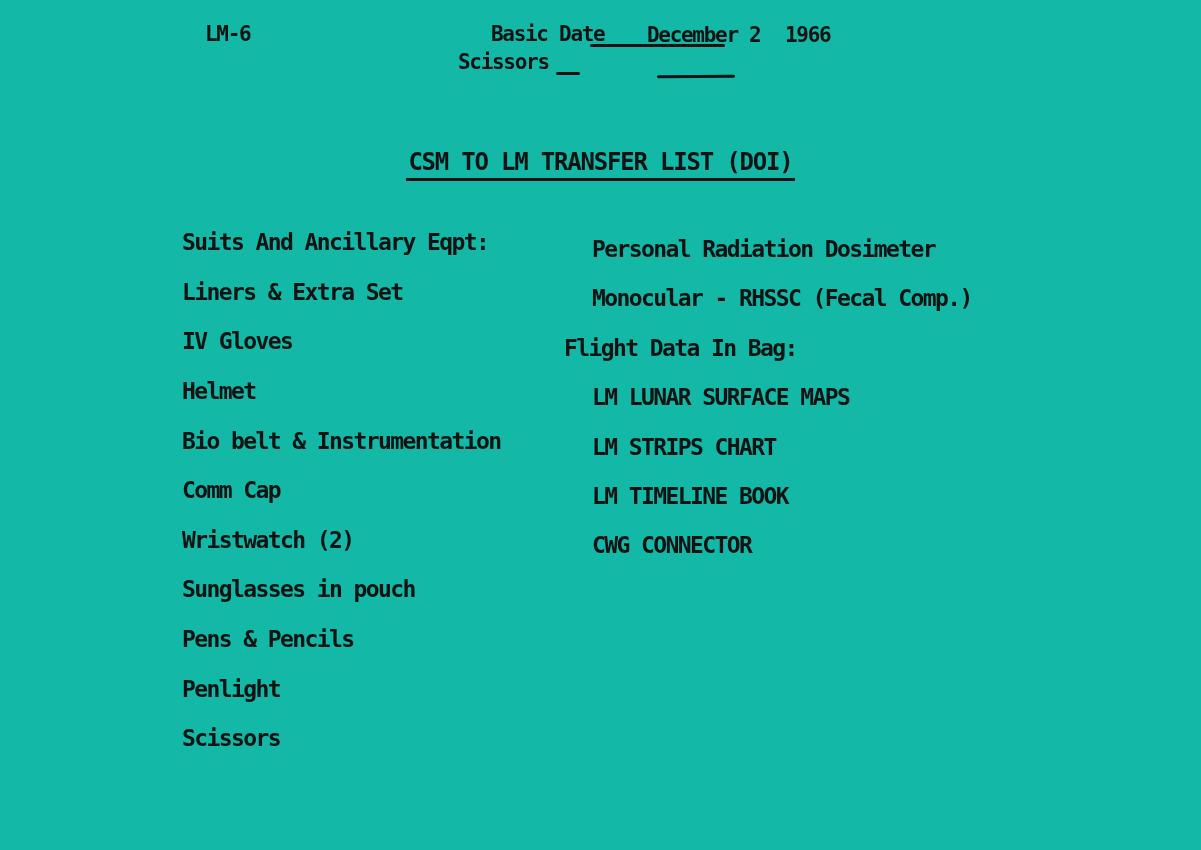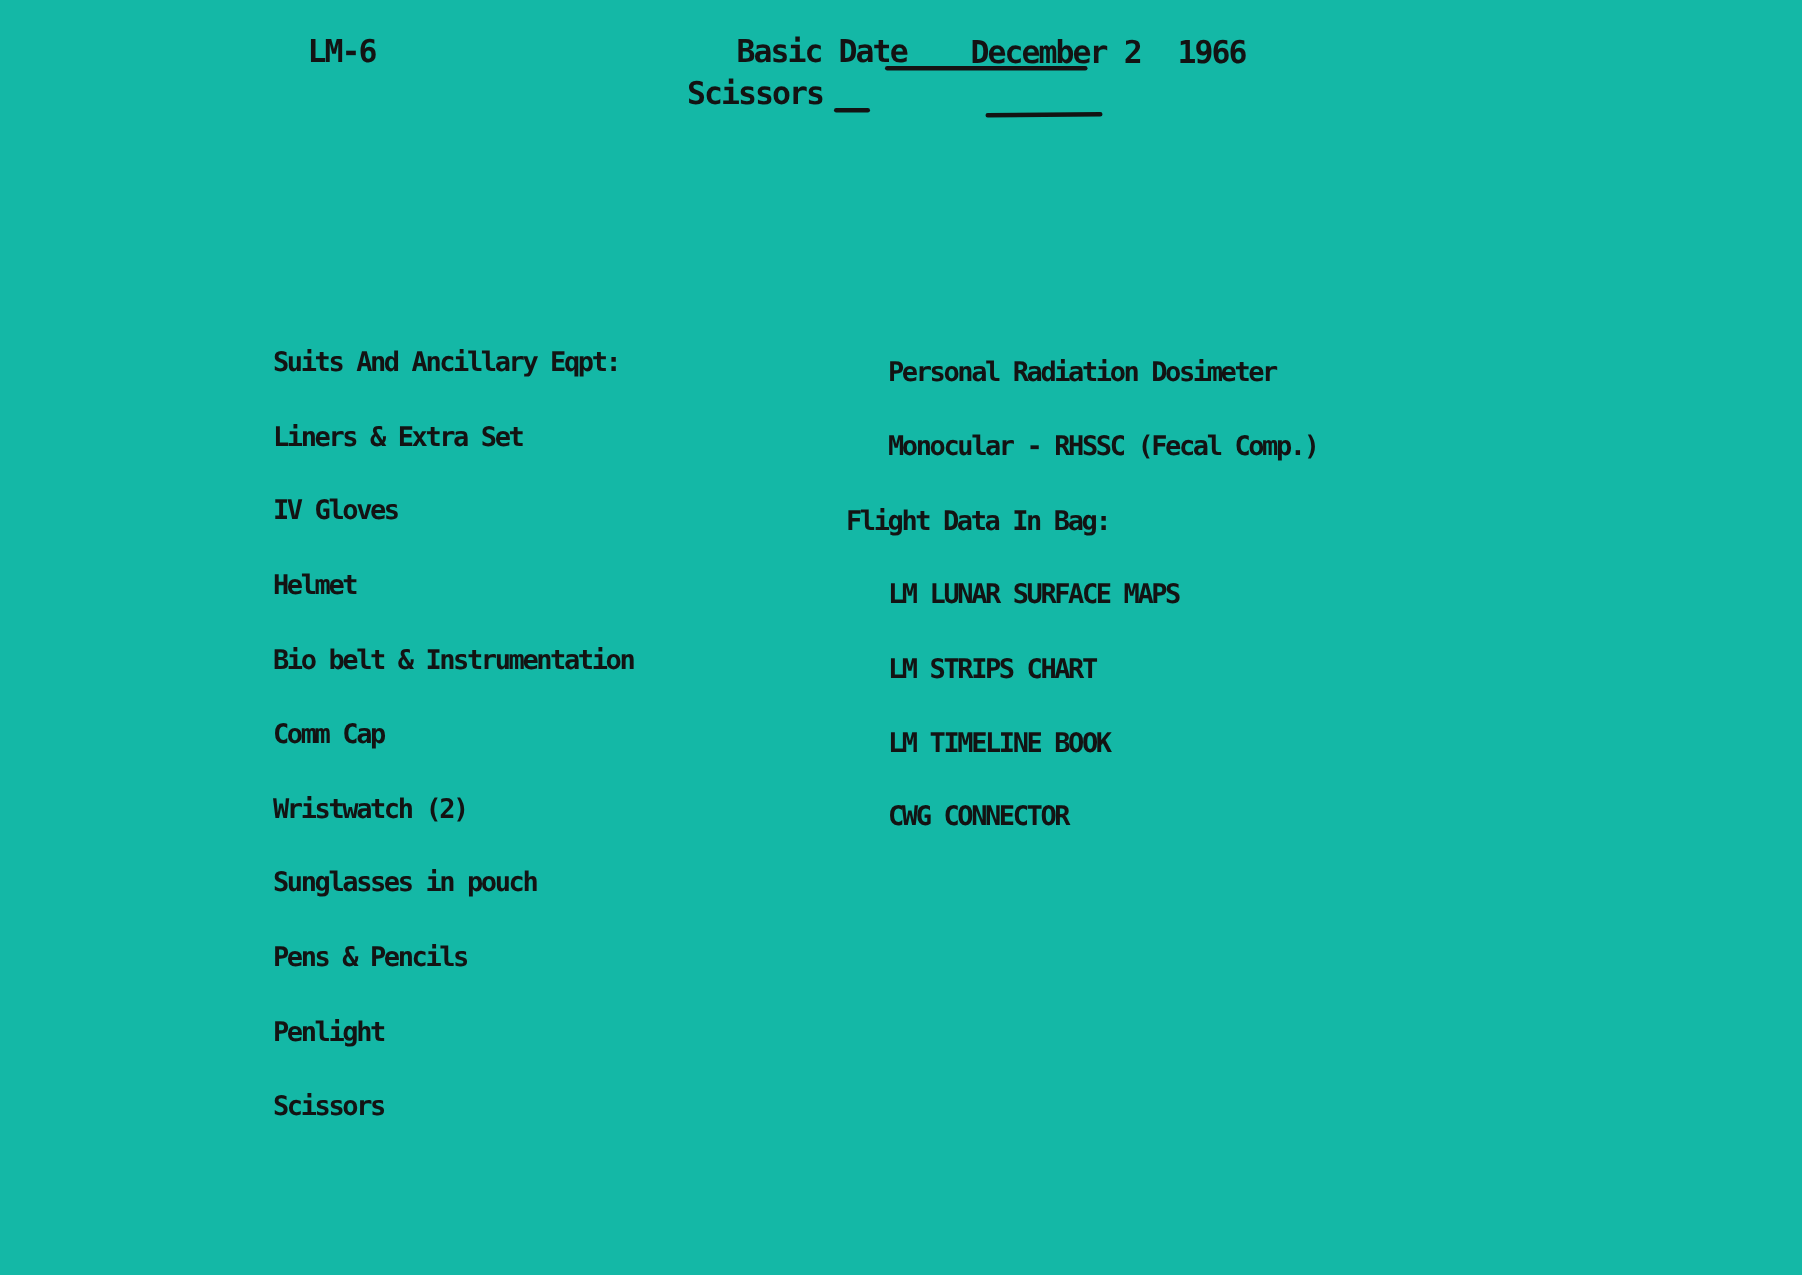--- a/index.html
+++ b/index.html
@@ -54,21 +54,21 @@
   }
 
   
   .col {
     position: absolute;
     white-space: pre;
   }
   #left-col  { left: 182px; top: 228px; }
   #right-col { left: 564px; top: 235px; }
   .line-item {
-    font-size: 18px;
+    font-size: 23px;
     line-height: 28px;
     letter-spacing: -1.6px;
     height: 49.65px;
   }
   #right-col .line-item { height: 49.4px; }
   .line-item.indent { padding-left: 28px; }
 </style>
 </head>
 <body>
 
@@ -83,18 +83,21 @@
   <span class="hdr-text" id="basic-value">December 2</span>
 
   <span class="hdr-text" id="basic-year">1966</span>
 
   <span class="hdr-text" id="changed-label">Scissors</span>
 
   <div class="blank-rule" id="changed-rule1"></div>
 
   <div class="blank-rule" id="changed-rule2"></div>
 
+  <div class="title-wrap">
+    <span class="title-inner">CSM TO LM TRANSFER LIST (DOI)</span>
+  </div>
 
   <div class="col" id="left-col"><div class="line-item">Suits And Ancillary Eqpt:</div><div class="line-item">Liners &amp; Extra Set</div><div class="line-item">IV Gloves</div><div class="line-item">Helmet</div><div class="line-item">Bio belt &amp; Instrumentation</div><div class="line-item">Comm Cap</div><div class="line-item">Wristwatch (2)</div><div class="line-item">Sunglasses in pouch</div><div class="line-item">Pens &amp; Pencils</div><div class="line-item">Penlight</div><div class="line-item">Scissors</div></div>
 
   <div class="col" id="right-col"><div class="line-item indent">Personal Radiation Dosimeter</div><div class="line-item indent">Monocular - RHSSC (Fecal Comp.)</div><div class="line-item">Flight Data In Bag:</div><div class="line-item indent">LM LUNAR SURFACE MAPS</div><div class="line-item indent">LM STRIPS CHART</div><div class="line-item indent">LM TIMELINE BOOK</div><div class="line-item indent">CWG CONNECTOR</div></div>
 
 </div>
 
 </body></html>

